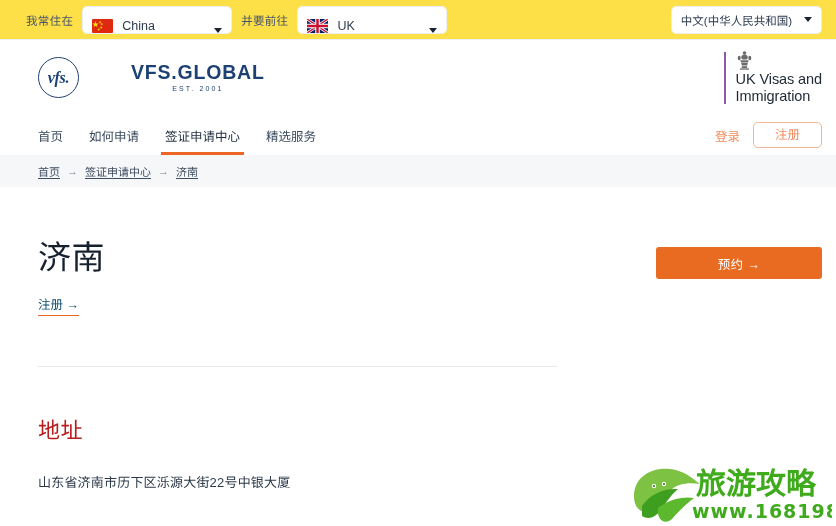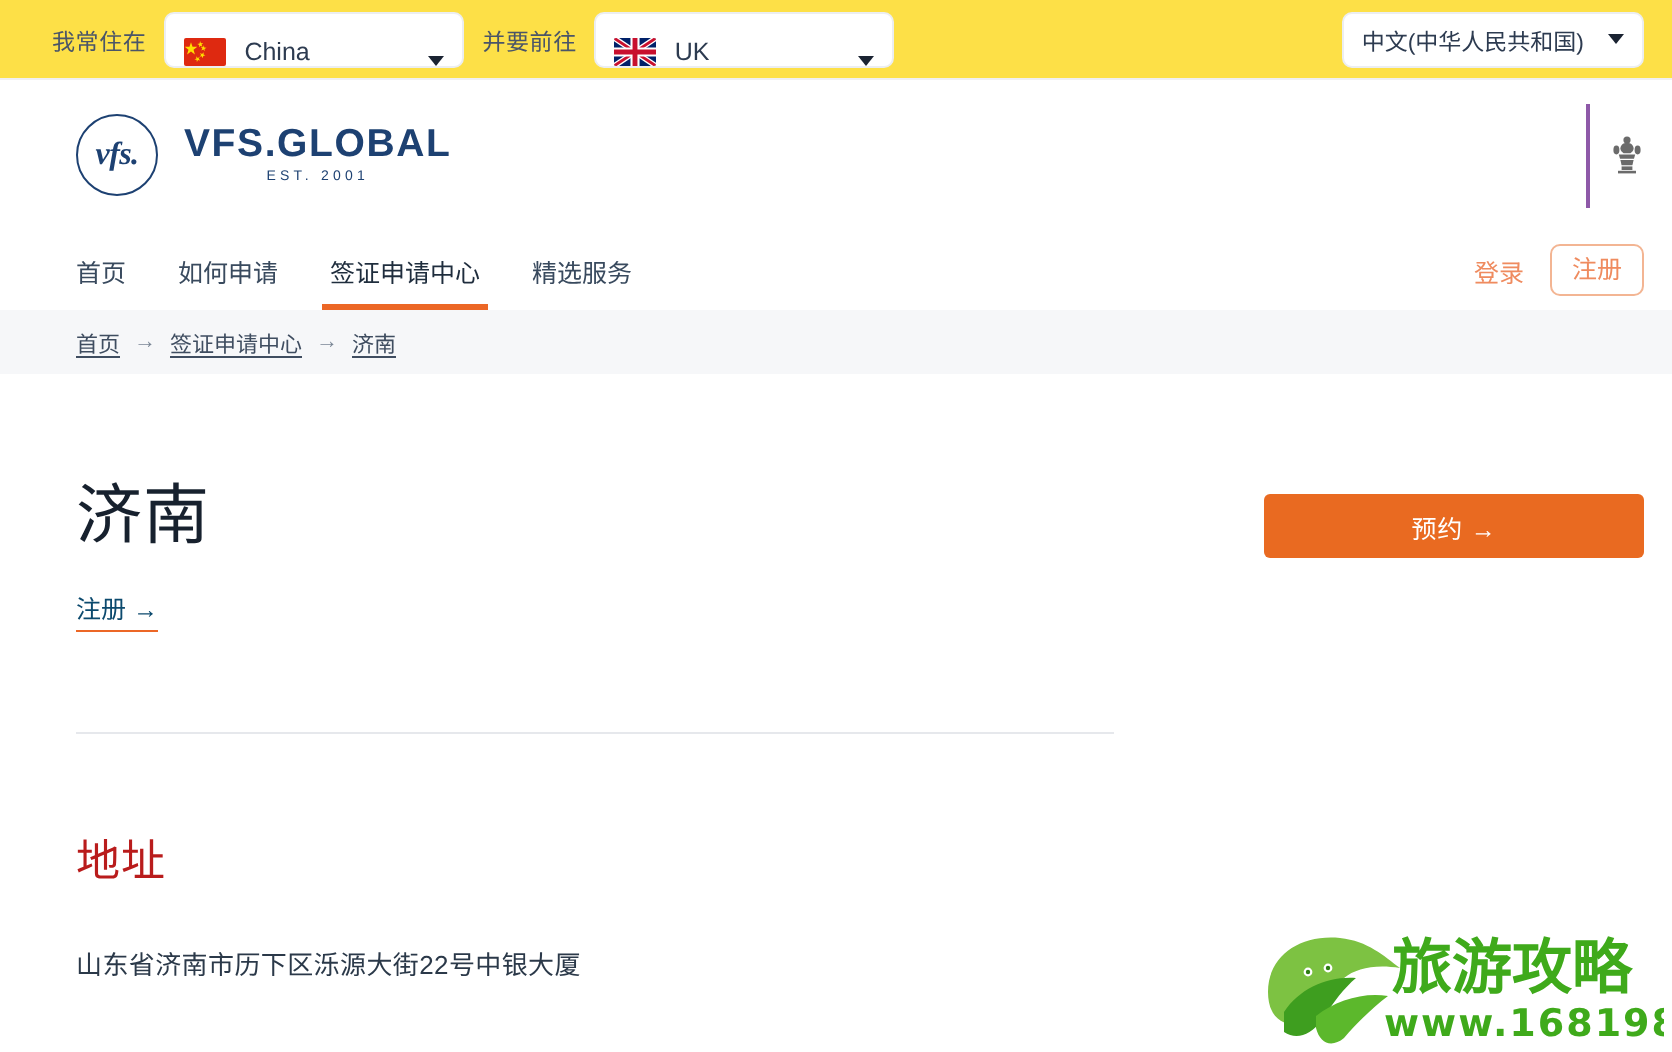--- a/index.html
+++ b/index.html
@@ -116,21 +116,21 @@
   }
   .brand-mark span {
     font-family: "Liberation Serif", "DejaVu Serif", serif;
     font-style: italic;
     font-weight: 700;
     font-size: 16px;
     color: #1d4172;
     letter-spacing: -0.3px;
     line-height: 1;
   }
-  .brand-text { display: flex; flex-direction: column; gap: 2px; }
+  .brand-text { display: flex; flex-direction: column; gap: 2px; margin-left: 39px; }
   .brand-name {
     font-size: 19.5px;
     font-weight: 700;
     letter-spacing: .8px;
     color: #1d4172;
     line-height: 1;
   }
   .brand-est {
     font-size: 7px;
     letter-spacing: 2.1px;
@@ -197,21 +197,21 @@
     font-size: 12.5px;
     color: #ef8b5f;
     cursor: pointer;
     white-space: nowrap;
   }
   .register-btn {
     font-size: 12.5px;
     color: #ef8b5f;
     border: 1px solid #f3b593;
     border-radius: 5px;
-    padding: 6px 10px;
+    padding: 6px 21px;
     cursor: pointer;
     background: #fff;
     white-space: nowrap;
     line-height: 1;
   }
 
   
   .crumbbar {
     height: 32px;
     background: #f6f7f9;
@@ -259,21 +259,21 @@
     border-bottom: 1px solid #ec6726;
     padding-bottom: 2px;
     cursor: pointer;
     white-space: nowrap;
   }
   .hero-right {
     margin-left: auto;
     padding-top: 6px;
   }
   .book-btn {
-    width: 190px;
+    width: 166px;
     height: 32px;
     background: #e96a21;
     border: none;
     border-radius: 3px;
     color: #ffffff;
     font-size: 12.5px;
     font-family: inherit;
     cursor: pointer;
     display: flex;
     align-items: center;
@@ -379,20 +379,24 @@
           <ellipse cx="8.5" cy="2" rx="1.8" ry="1.8"></ellipse>
           <path d="M8.5 3.4 C6.4 3.4 5.2 4.8 5.2 6.3 C5.2 7.4 6 8.2 6.8 8.6 L10.2 8.6 C11 8.2 11.8 7.4 11.8 6.3 C11.8 4.8 10.6 3.4 8.5 3.4 Z"></path>
           <path d="M4.4 9.2 L12.6 9.2 L12.0 11.4 L5.0 11.4 Z"></path>
           <path d="M5.2 12.0 L11.8 12.0 L11.2 14.6 L5.8 14.6 Z"></path>
           <path d="M5.8 15.2 L11.2 15.2 L11.2 17.0 L5.8 17.0 Z"></path>
           <rect x="4.0" y="17.4" width="9" height="1.3"></rect>
           <ellipse cx="3.2" cy="7.0" rx="1.5" ry="2.2"></ellipse>
           <ellipse cx="13.8" cy="7.0" rx="1.5" ry="2.2"></ellipse>
         </g>
       </svg>
+      <div class="ukvi-text">
+        <div>UK Visas and</div>
+        <div>Immigration</div>
+      </div>
     </div>
   </div>
 </div>
 
 <div class="navbar">
   <div class="nav-items">
     <div class="nav-item">
       <span>首页</span>
     </div>
     <div class="nav-item">

